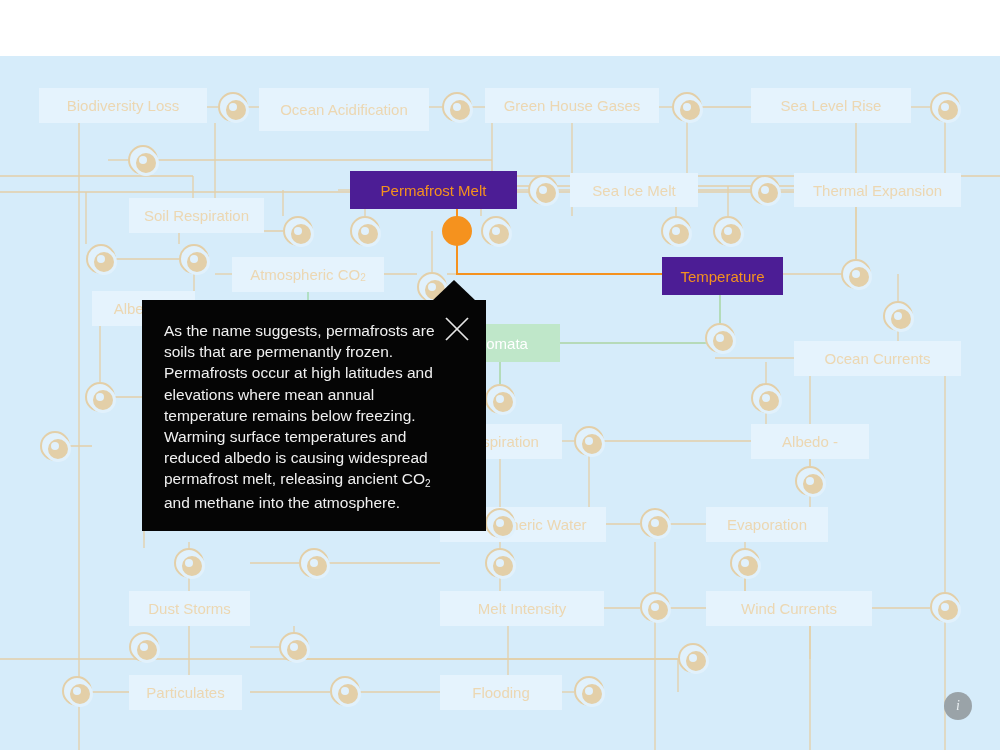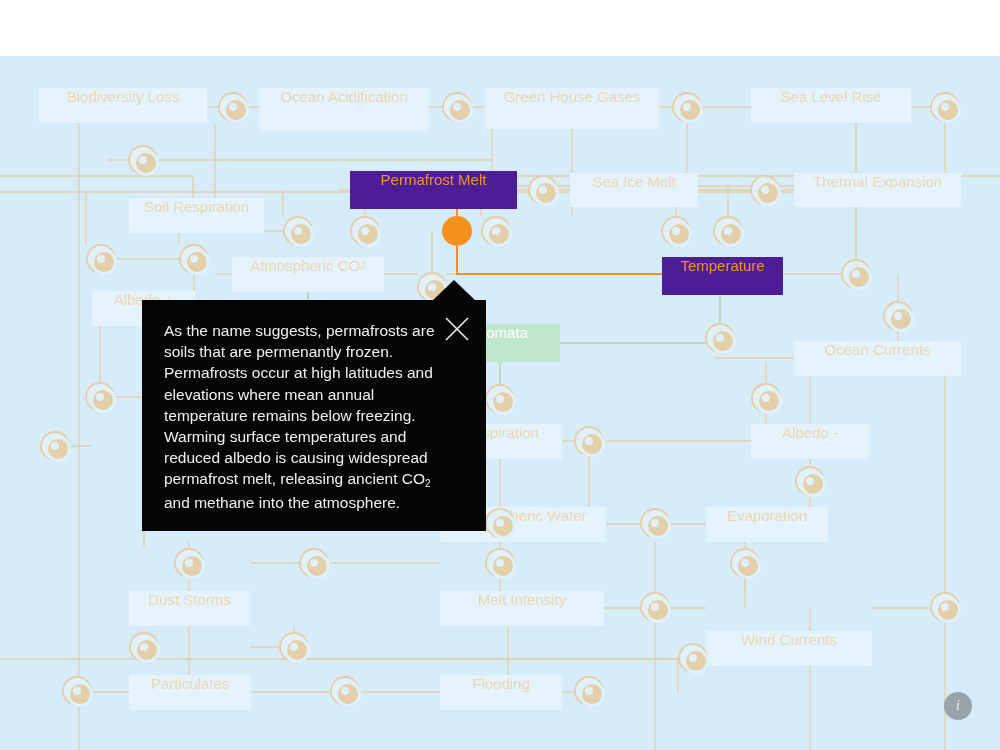--- a/index.html
+++ b/index.html
@@ -79,20 +79,21 @@
     height: 694px;
   }
 
   
   .node {
     position: absolute;
     background: #e5f3fd;
     color: #ecd7b2;
     font-size: 15px;
     display: flex;
+    align-items: center;
     justify-content: center;
     text-align: center;
     white-space: nowrap;
     cursor: pointer;
     z-index: 12;
     padding: 0 8px;
   }
 
   .node.active {
     background: #4c1d95;
@@ -319,21 +320,21 @@
         <path d="M457 153 L457 175 L457 218 L662 218" fill="none" stroke="#f5921e" stroke-width="2"></path>
         <path d="M560 287 L720 287 L720 239 M500 306 L500 328 M308 236 L308 268" fill="none" stroke="#a8dcb7" stroke-width="1.6"></path>
       </svg>
     <div id="nodes-layer">
         <div class="node" style="left: 39px; top: 32px; width: 168px; height: 35px;">
           <span>Biodiversity Loss</span>
         </div>
         <div class="node" style="left: 259px; top: 32px; width: 170px; height: 43px;">
           <span>Ocean Acidification</span>
         </div>
-        <div class="node" style="left: 485px; top: 32px; width: 174px; height: 41px;">
+        <div class="node" style="left: 485px; top: 32px; width: 174px; height: 35px;">
           <span>Green House Gases</span>
         </div>
         <div class="node" style="left: 751px; top: 32px; width: 160px; height: 35px;">
           <span>Sea Level Rise</span>
         </div>
         <div class="node active" style="left: 350px; top: 115px; width: 167px; height: 38px;">
           <span>Permafrost Melt</span>
         </div>
         <div class="node" style="left: 570px; top: 117px; width: 128px; height: 34px;">
           <span>Sea Ice Melt</span>
@@ -371,24 +372,24 @@
         </div>
         <div class="node" style="left: 706px; top: 451px; width: 122px; height: 35px;">
           <span>Evaporation</span>
         </div>
         <div class="node" style="left: 129px; top: 535px; width: 121px; height: 35px;">
           <span>Dust Storms</span>
         </div>
         <div class="node" style="left: 440px; top: 535px; width: 164px; height: 35px;">
           <span>Melt Intensity</span>
         </div>
-        <div class="node" style="left: 706px; top: 535px; width: 166px; height: 35px; margin-top: 40px;">
+        <div class="node" style="left: 706px; top: 535px; width: 166px; height: 35px;">
           <span>Wind Currents</span>
         </div>
-        <div class="node" style="left: 129px; top: 619px; width: 122px; height: 35px;">
+        <div class="node" style="left: 129px; top: 619px; width: 113px; height: 35px;">
           <span>Particulates</span>
         </div>
         <div class="node" style="left: 440px; top: 619px; width: 122px; height: 35px;">
           <span>Flooding</span>
         </div>
       </div>
     <div id="connectors-layer">
         <div class="conn" style="left: 218px; top: 36px;"></div>
         <div class="conn" style="left: 442px; top: 36px;"></div>
         <div class="conn" style="left: 672px; top: 36px;"></div>

